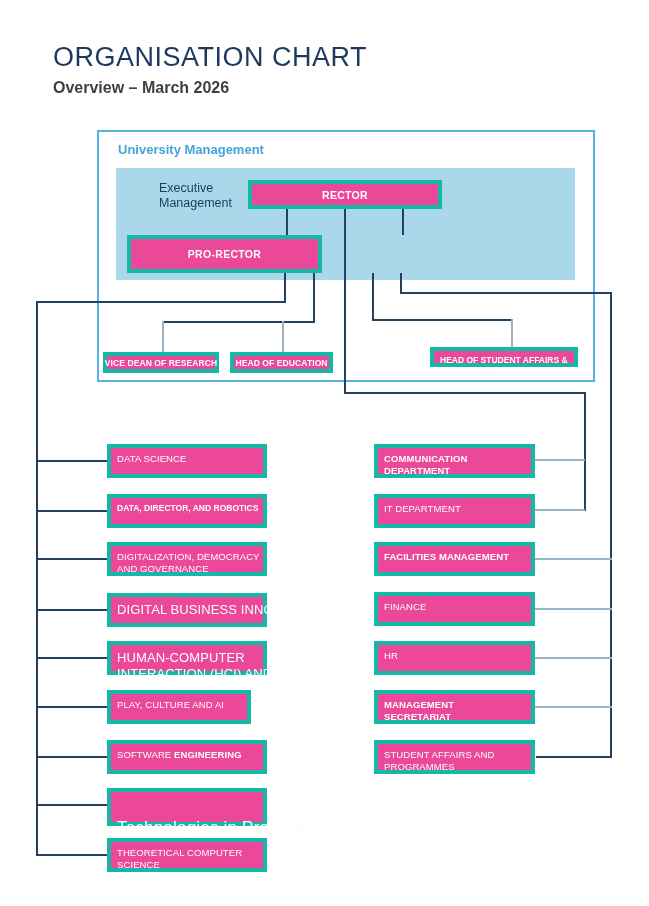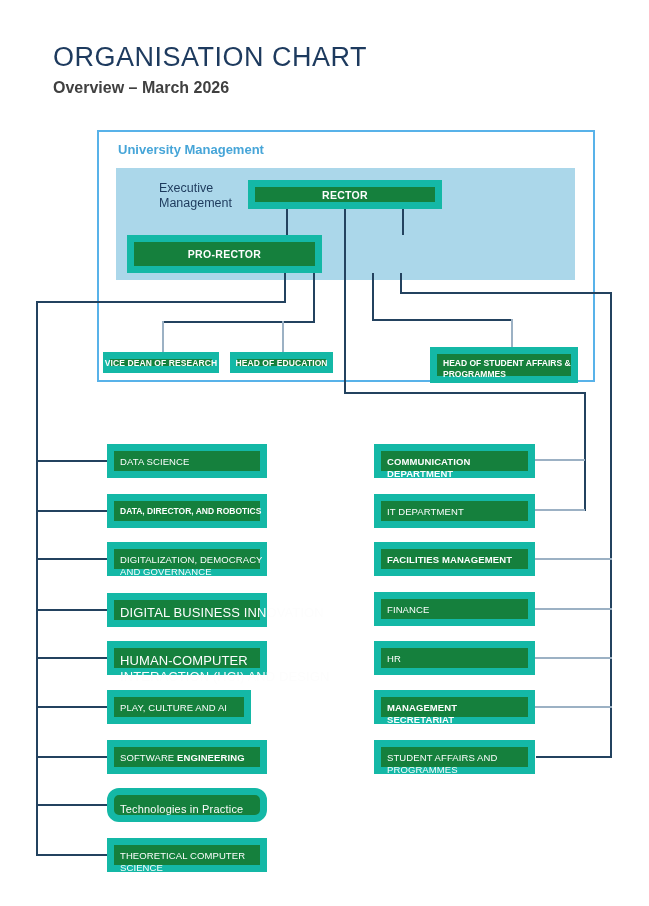--- a/index.html
+++ b/index.html
@@ -25,34 +25,34 @@
   }
   .um-panel{
     position:absolute;left:116px;top:168px;width:459px;height:112px;
     background:#abd7ea;
   }
   .exec-label{
     position:absolute;left:128px;top:181px;width:100px;font-size:12.5px;
     color:#1d3a5c;line-height:1.2;margin-left:31px;
   }
   .node{
-    position:absolute;background:#15803d;border:7px solid #14b8a6;
+    position:absolute;background:#ec4899;border:4px solid #14b8a6;
     box-sizing:border-box;color:#fdfdfd;
   }
   .cnode{display:flex;align-items:center;justify-content:center;
     font-size:10.5px;font-weight:600;letter-spacing:.3px;text-align:center;}
   .snode{display:flex;align-items:center;justify-content:center;
     font-size:8.5px;font-weight:600;letter-spacing:.1px;text-align:center;white-space:nowrap;}
   .dept{font-size:9.5px;padding:5px 6px;line-height:1.25;letter-spacing:.1px;}
   .dept span{display:block;white-space:nowrap;}
   .dept.inline span{display:inline;}
   .bold{font-weight:bold;}
   .s9{font-size:13px;}
   .s85{font-size:8.5px;letter-spacing:0;}
-  .tech{font-size:11px;padding-top:8px;letter-spacing:.2px;border-radius:12px;}
+  .tech{font-size:17px;padding-top:25px;letter-spacing:.2px;}
   .hsap{font-size:8.5px;font-weight:600;padding:4px 6px;line-height:1.3;}
   .hsap span{display:block;white-space:nowrap;}
   .ln{position:absolute;}
   .d{background:#23425f;}
   .s{background:#9cb1c4;}
 </style>
 </head>
 <body>
 
 <div id="stage">
@@ -108,21 +108,21 @@
   <div class="node cnode" style="left:127px;top:235px;width:195px;height:38px">
     <span>PRO-RECTOR</span>
   </div>
 
   <div class="node snode" style="left:103px;top:352px;width:116px;height:21px">
     <span>VICE DEAN OF RESEARCH</span>
   </div>
   <div class="node snode" style="left:230px;top:352px;width:103px;height:21px">
     <span>HEAD OF EDUCATION</span>
   </div>
-  <div class="node hsap" style="left:430px;top:347px;width:148px;height:36px">
+  <div class="node hsap" style="left:430px;top:347px;width:148px;height:20px">
     <span>HEAD OF STUDENT AFFAIRS &amp;</span>
     <span>PROGRAMMES</span>
   </div>
 
   <div class="node dept" style="left:107px;top:444px;width:160px;height:34px">
     <span>DATA SCIENCE</span>
   </div>
   <div class="node dept bold s85" style="left:107px;top:494px;width:160px;height:34px">
     <span>DATA, DIRECTOR, AND ROBOTICS</span>
   </div>

